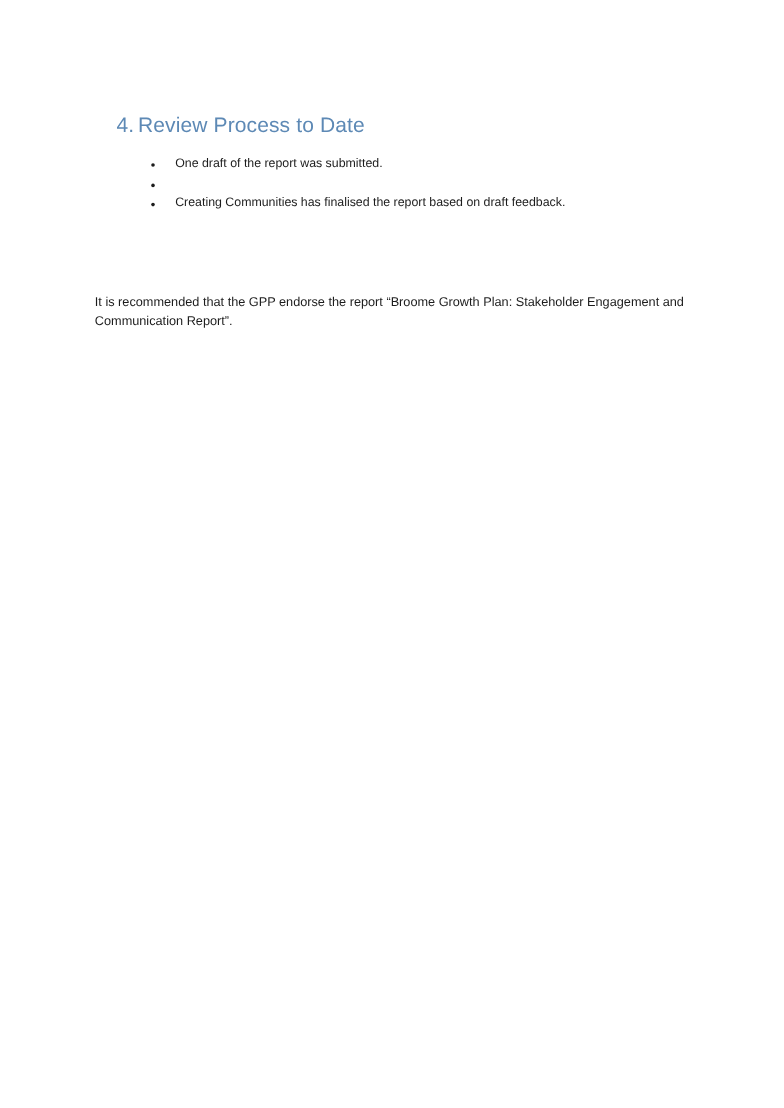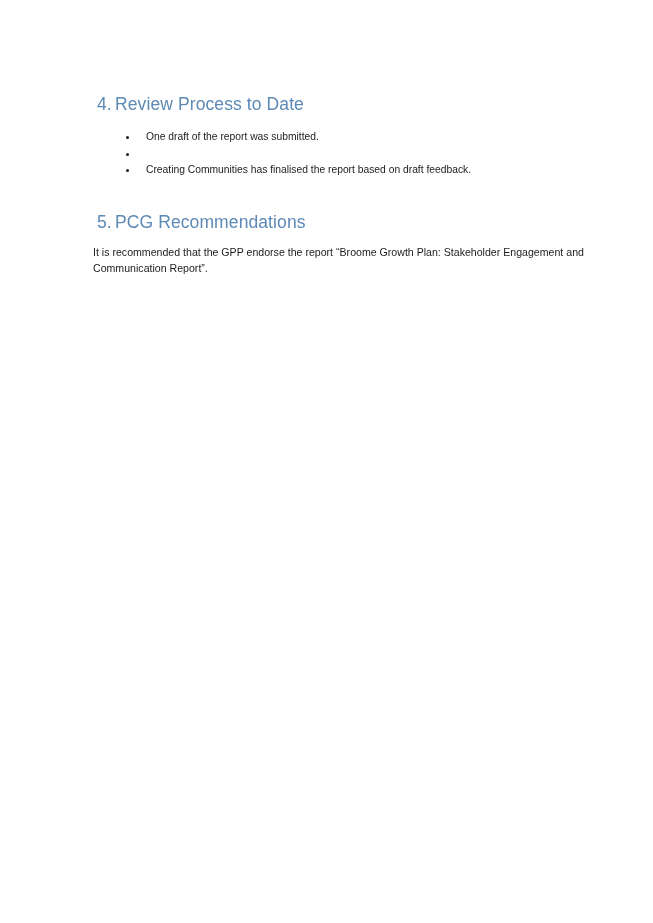--- a/index.html
+++ b/index.html
@@ -74,21 +74,21 @@
   }
   .bullet-text {
     position: absolute;
     left: 118px;
     top: 0;
   }
 
   
   .body-paragraph {
     position: absolute;
-    left: 93px;
+    left: 79px;
     top: 244px;
     width: 496px;
     margin: 0;
     color: #1c1c1c;
     font-size: 10.6px;
     line-height: 16px;
     text-align: left;
   }
 </style>
 </head>
@@ -107,19 +107,16 @@
     </li>
     <li class="bullet-item">
       <span class="bullet-marker"></span>
     </li>
     <li class="bullet-item">
       <span class="bullet-marker"></span>
       <span class="bullet-text">Creating Communities has finalised the report based on draft feedback.</span>
     </li>
   </ul>
 
-  <h2 class="heading" id="heading-recommendations">
-    <span class="num">5.</span><span class="htext">PCG Recommendations</span>
-  </h2>
 
   <p class="body-paragraph">It is recommended that the GPP endorse the report “Broome Growth Plan: Stakeholder Engagement and Communication Report”.</p>
 
 </div>
 
 </body></html>

